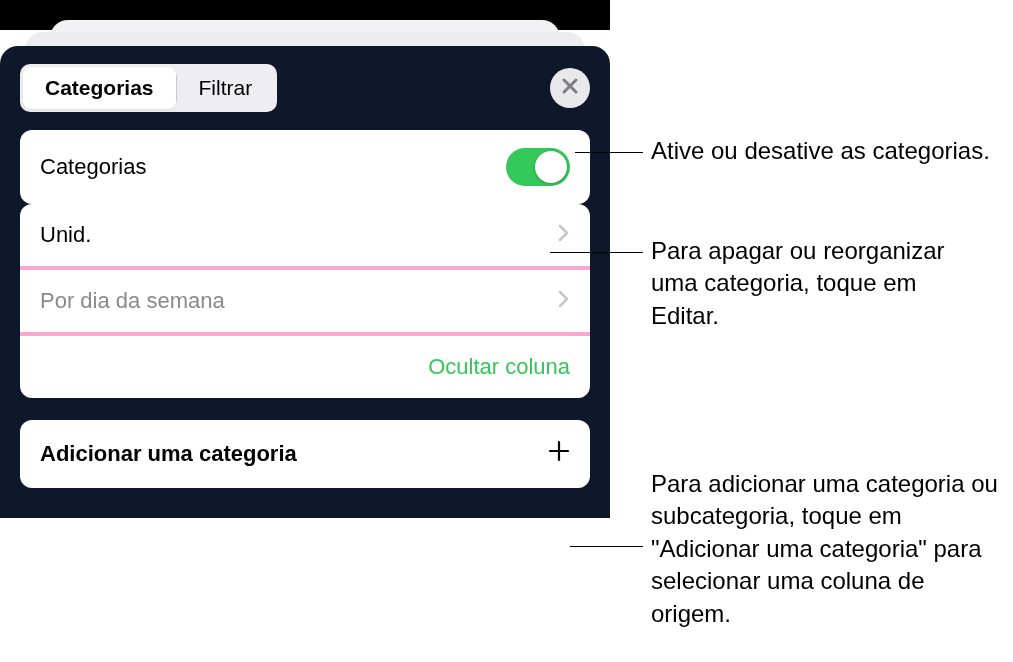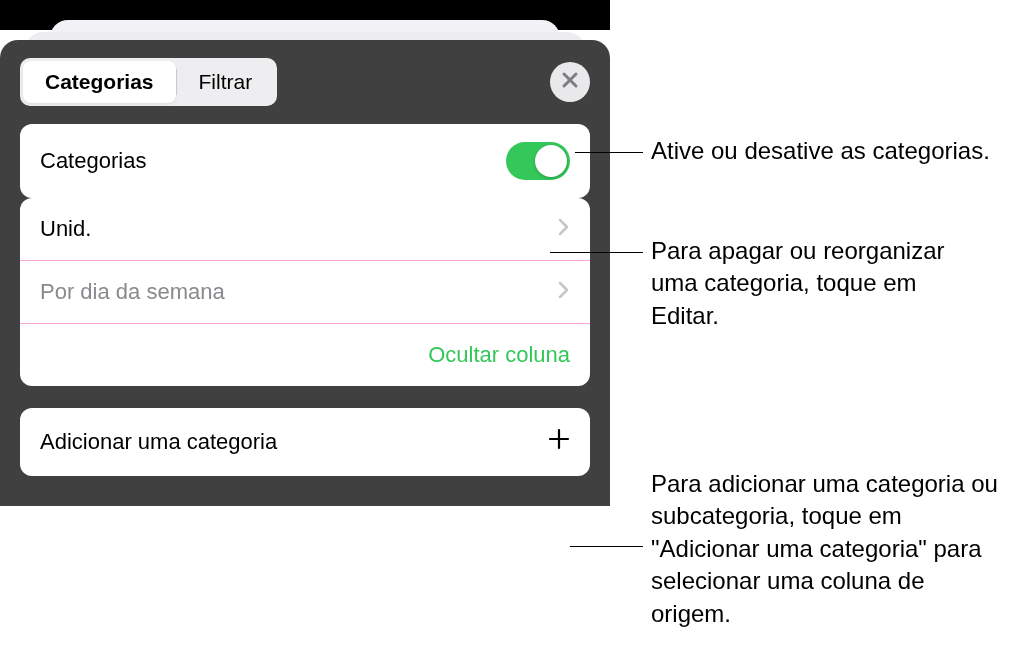--- a/index.html
+++ b/index.html
@@ -43,24 +43,24 @@
       position: absolute;
       top: 12px;
       left: 25px;
       right: 25px;
       height: 30px;
       background: #ededf1;
       border-radius: 18px 18px 0 0;
     }
     .panel {
       position: absolute;
-      top: 20px;
+      top: 26px;
       left: 0;
       width: 610px;
-      background: #404040;
+      background: #0f172a;
       border-radius: 18px 18px 0 0;
       padding: 18px 20px 30px;
     }
     .tab-row {
       display: flex;
       align-items: center;
       gap: 12px;
       margin-bottom: 18px;
     }
     .segmented-control {
@@ -155,21 +155,21 @@
     .list-card {
       background: #fff;
       border-radius: 12px;
       overflow: hidden;
     }
     .list-row {
       display: flex;
       align-items: center;
       padding: 18px 20px;
       font-size: 22px;
-      border-bottom: 1px solid #f9a8d4;
+      border-bottom: 4px solid #f9a8d4;
       cursor: pointer;
     }
     .list-row:last-child {
       border-bottom: none;
       justify-content: flex-end;
     }
     .list-row.muted {
       color: #8a8a8e;
     }
     .list-row.green {
@@ -187,20 +187,21 @@
       background: #fff;
       border-radius: 12px;
     }
     .add-row {
       display: flex;
       align-items: center;
       padding: 20px 20px;
       font-size: 22px;
       color: #000;
       cursor: pointer;
+      font-weight: bold;
     }
     .plus-icon {
       margin-left: auto;
     }
     .plus-icon svg {
       width: 22px;
       height: 22px;
     }
     .callout {
       position: absolute;

